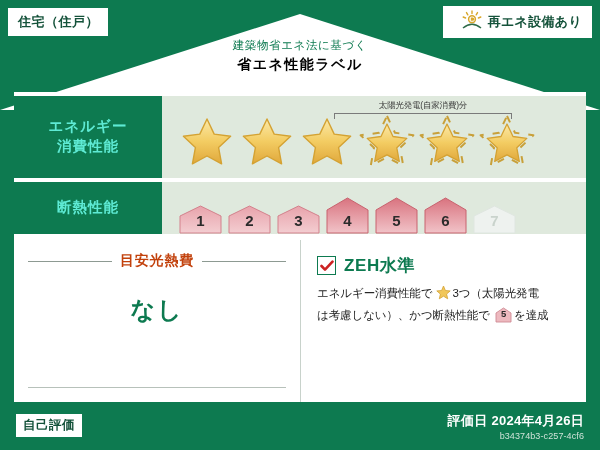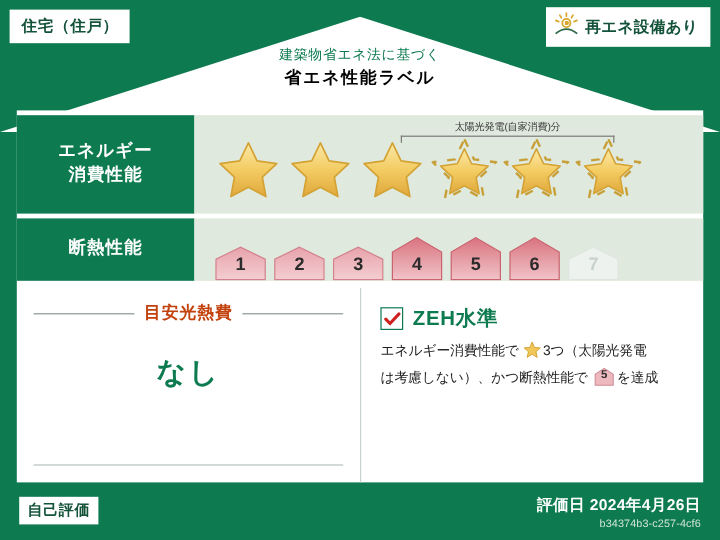--- a/index.html
+++ b/index.html
@@ -32,21 +32,21 @@
     padding: 5px 9px 5px 10px;
     letter-spacing: .5px;
     z-index: 14;
   }
 
   
   .renew-chip {
     position: absolute; right: 8px; top: 6px;
     background: #ffffff;
     display: flex; align-items: center; gap: 5px;
-    padding: 4px 10px 4px 6px;
+    padding: 4px 10px 4px 18px;
     z-index: 14;
   }
   .renew-chip .rtext {
     color: #14523a; font-size: 13px; font-weight: bold; letter-spacing: .3px;
   }
 
   
   .title-wrap {
     position: absolute; left: 0; top: 38px; width: 600px;
     text-align: center; z-index: 12;
@@ -70,21 +70,21 @@
   
   .perf-row {
     position: absolute; left: 0;
     display: flex; align-items: stretch;
   }
   .row-energy { top: 4px;  height: 82px;  width: 572px; }
   .row-insul  { top: 90px; height: 52px;  width: 572px; }
 
   .row-label {
     width: 148px; flex: 0 0 148px;
-    background: #0d7a50; color: #ffffff;
+    background: #0d7a50; color: #5eead4;
     display: flex; flex-direction: column;
     align-items: center; justify-content: center;
     font-size: 14.5px; font-weight: bold; letter-spacing: 1px;
     line-height: 1.35;
   }
   .row-body {
     flex: 1; background: #dfe9dd;
     position: relative;
     display: flex; align-items: center;
   }

